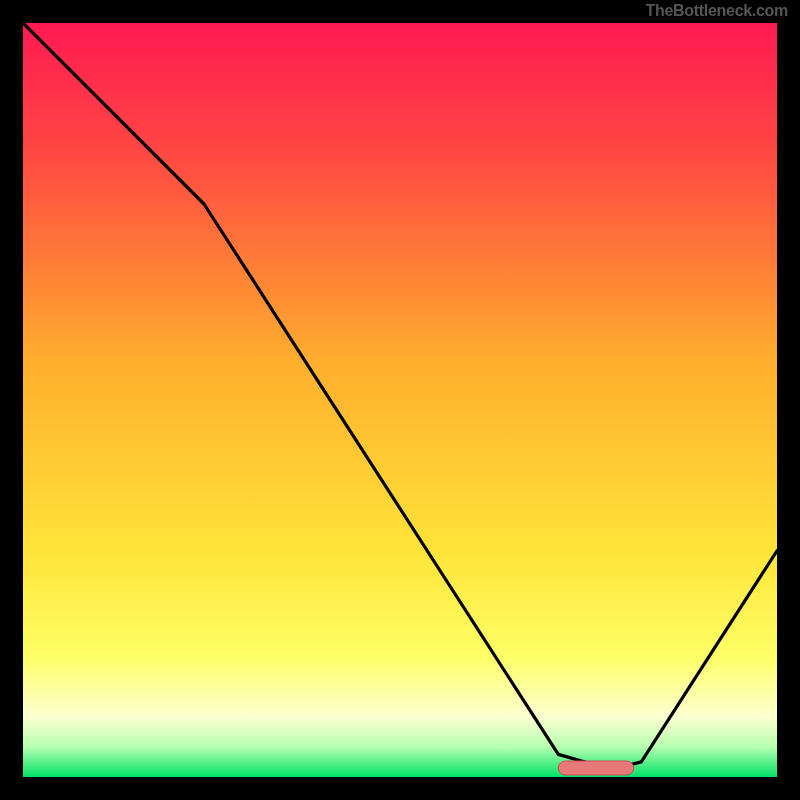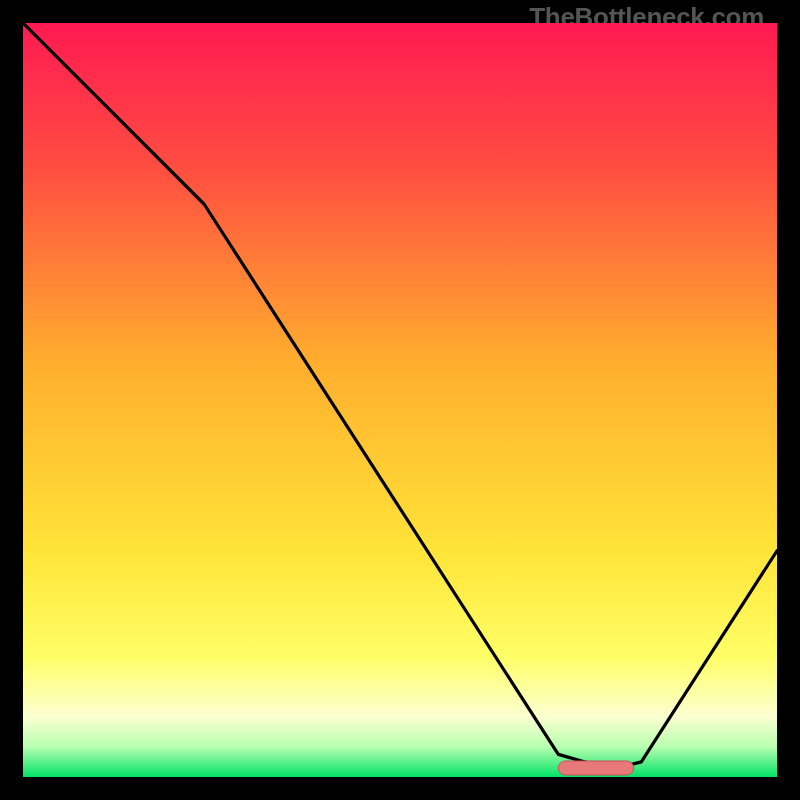--- a/index.html
+++ b/index.html
@@ -22,23 +22,23 @@
   .plot {
     position: absolute;
     left: 0;
     top: 0;
     width: 754px;
     height: 754px;
   }
   .watermark {
     position: absolute;
     top: 2px;
-    right: 36px;
+    right: 12px;
     color: #555;
-    font-size: 26px;
+    font-size: 16px;
     font-weight: bold;
     letter-spacing: -0.3px;
   }
 </style>
 </head>
 <body>
 
 <div class="watermark">TheBottleneck.com</div>
 
 <div class="frame">

